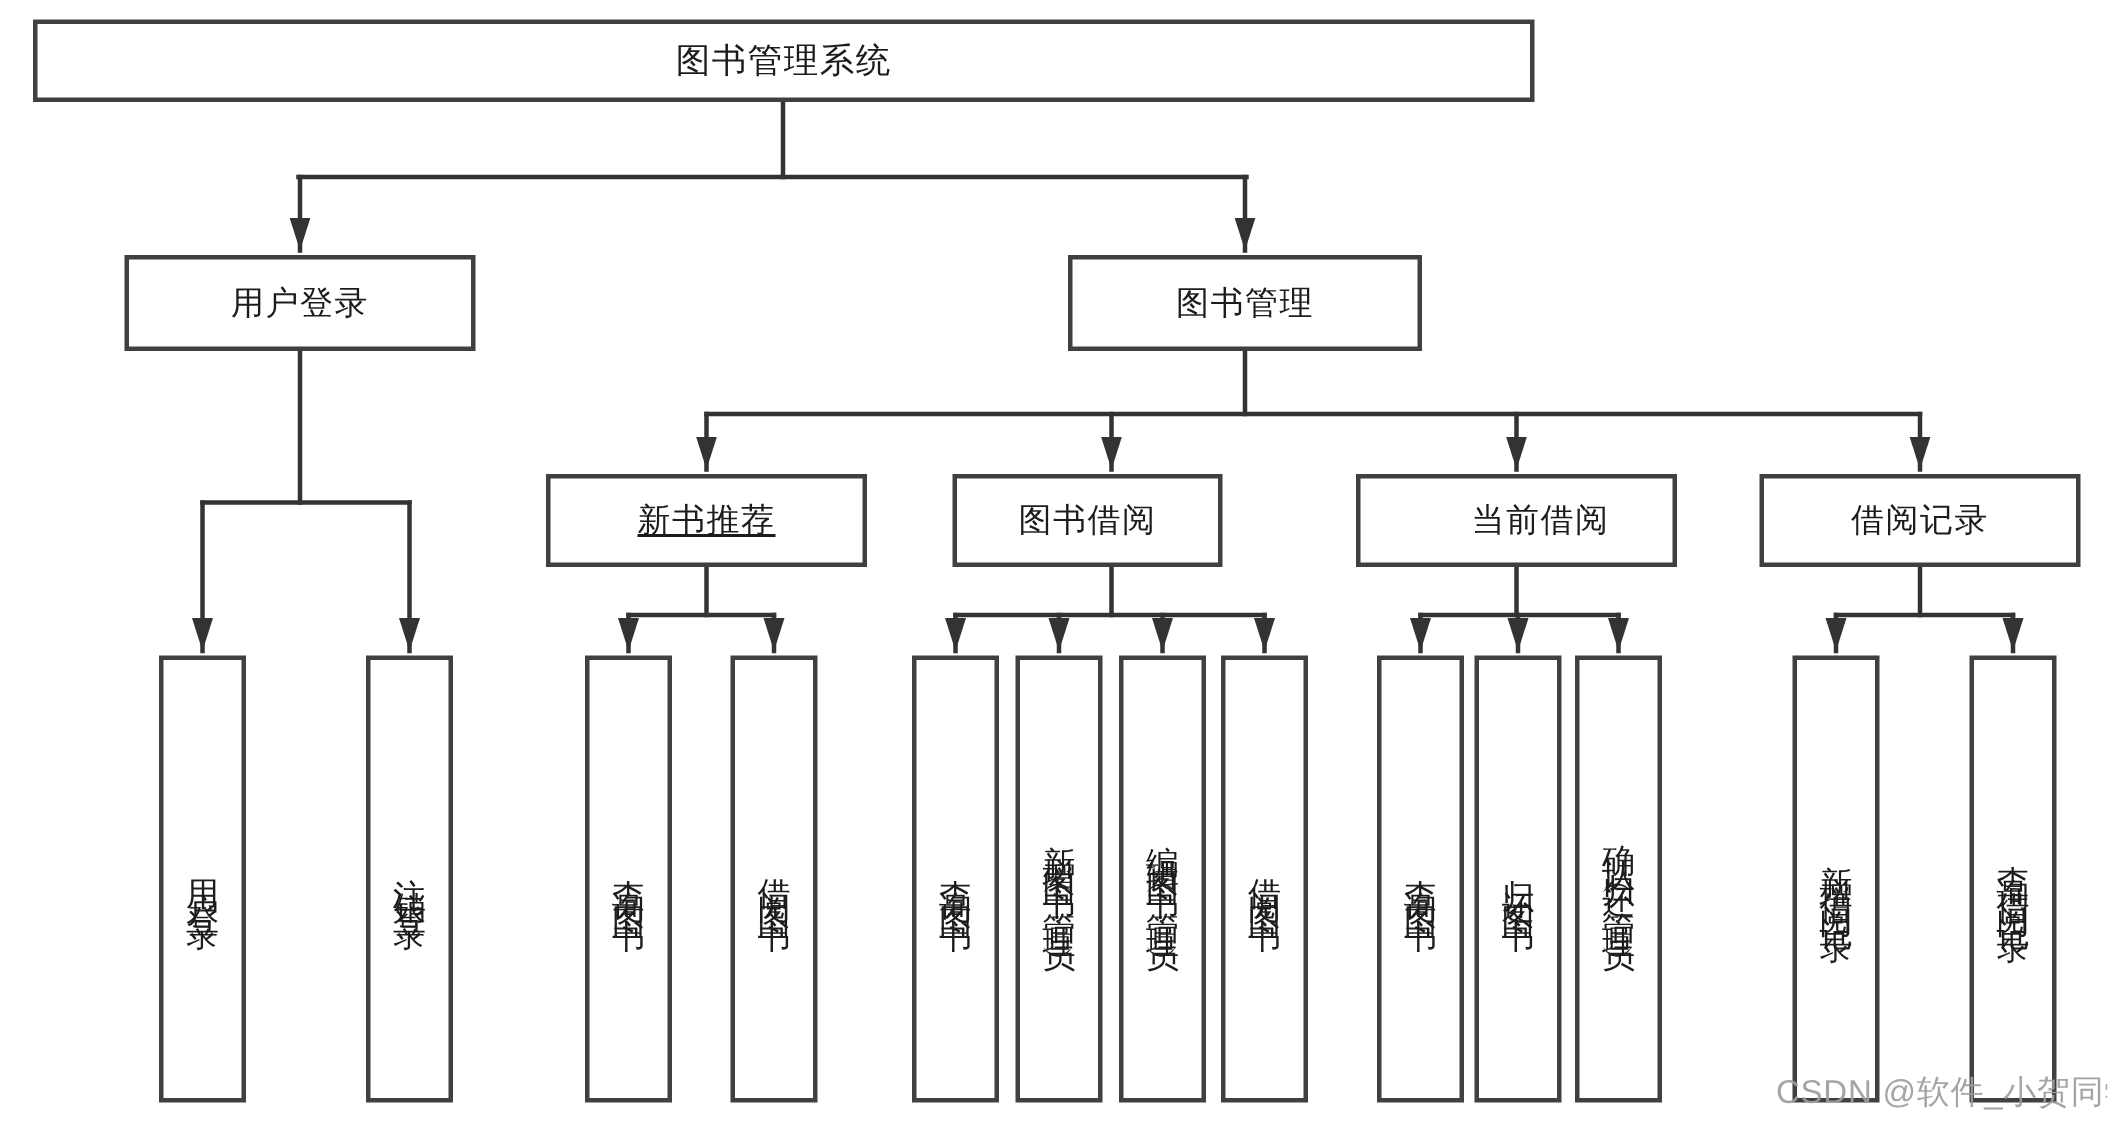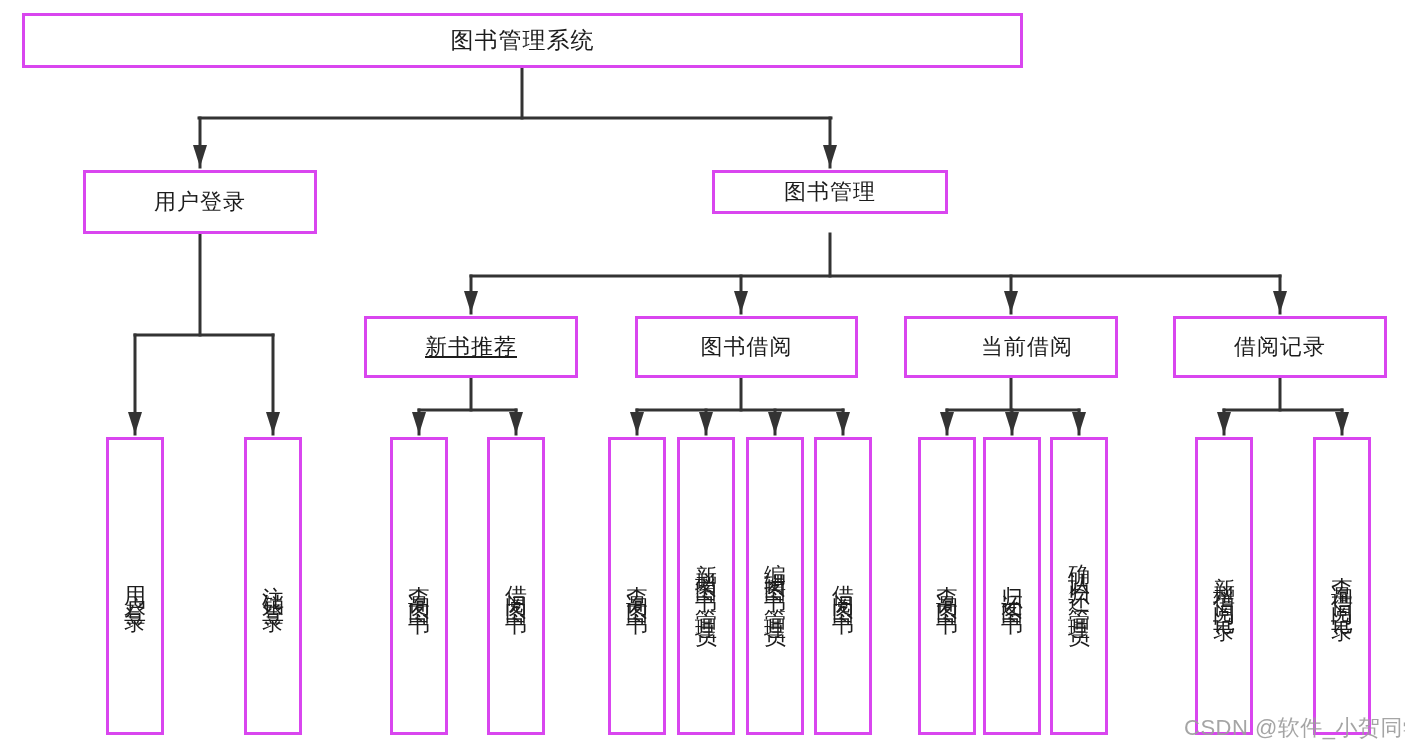--- a/index.html
+++ b/index.html
@@ -14,21 +14,21 @@
   }
   .connectors {
     position: absolute;
     left: 0; top: 0;
     width: 1405px; height: 747px;
     pointer-events: none;
   }
   .node {
     position: absolute;
     box-sizing: border-box;
-    border: 3px solid #d946ef;
+    border: 3px solid #404040;
     background: #ffffff;
     display: flex;
     align-items: center;
     justify-content: center;
     text-align: center;
     color: #1c1c1c;
   }
   .node.root   { font-size: 23px; letter-spacing: 1px; }
   .node.branch { font-size: 22px; letter-spacing: 1px; }
   .node.sect   { font-size: 22px; letter-spacing: 1px; }
@@ -118,24 +118,24 @@
         <path d="M1224 410 H1342"></path>
         <line x1="1224" y1="410" x2="1224" y2="434" marker-end="url(#arw)"></line>
         <line x1="1342" y1="410" x2="1342" y2="434" marker-end="url(#arw)"></line>
       </g>
     </g>
   </svg>
 
   <div class="node root" style="left:22px; top:13px; width:1001px; height:55px;">图书管理系统</div>
 
   <div class="node branch" style="left:83px; top:170px; width:234px; height:64px;">用户登录</div>
-  <div class="node branch" style="left:712px; top:170px; width:236px; height:44px;">图书管理</div>
+  <div class="node branch" style="left:712px; top:170px; width:236px; height:64px;">图书管理</div>
 
   <div class="node sect" style="left:364px; top:316px; width:214px; height:62px;text-decoration:underline;">新书推荐</div>
-  <div class="node sect" style="left:635px; top:316px; width:223px; height:62px;">图书借阅</div>
+  <div class="node sect" style="left:635px; top:316px; width:180px; height:62px;">图书借阅</div>
   <div class="node sect" style="left:904px; top:316px; width:214px; height:62px;padding-left:32px;">当前借阅</div>
   <div class="node sect" style="left:1173px; top:316px; width:214px; height:62px;">借阅记录</div>
 
   <div class="node leaf" style="left:106px; top:437px; width:58px; height:298px;">用户登录</div>
   <div class="node leaf" style="left:244px; top:437px; width:58px; height:298px;">注销登录</div>
 
   <div class="node leaf" style="left:390px; top:437px; width:58px; height:298px;">查询图书</div>
   <div class="node leaf" style="left:487px; top:437px; width:58px; height:298px;">借阅图书</div>
 
   <div class="node leaf" style="left:608px; top:437px; width:58px; height:298px;">查询图书</div>

